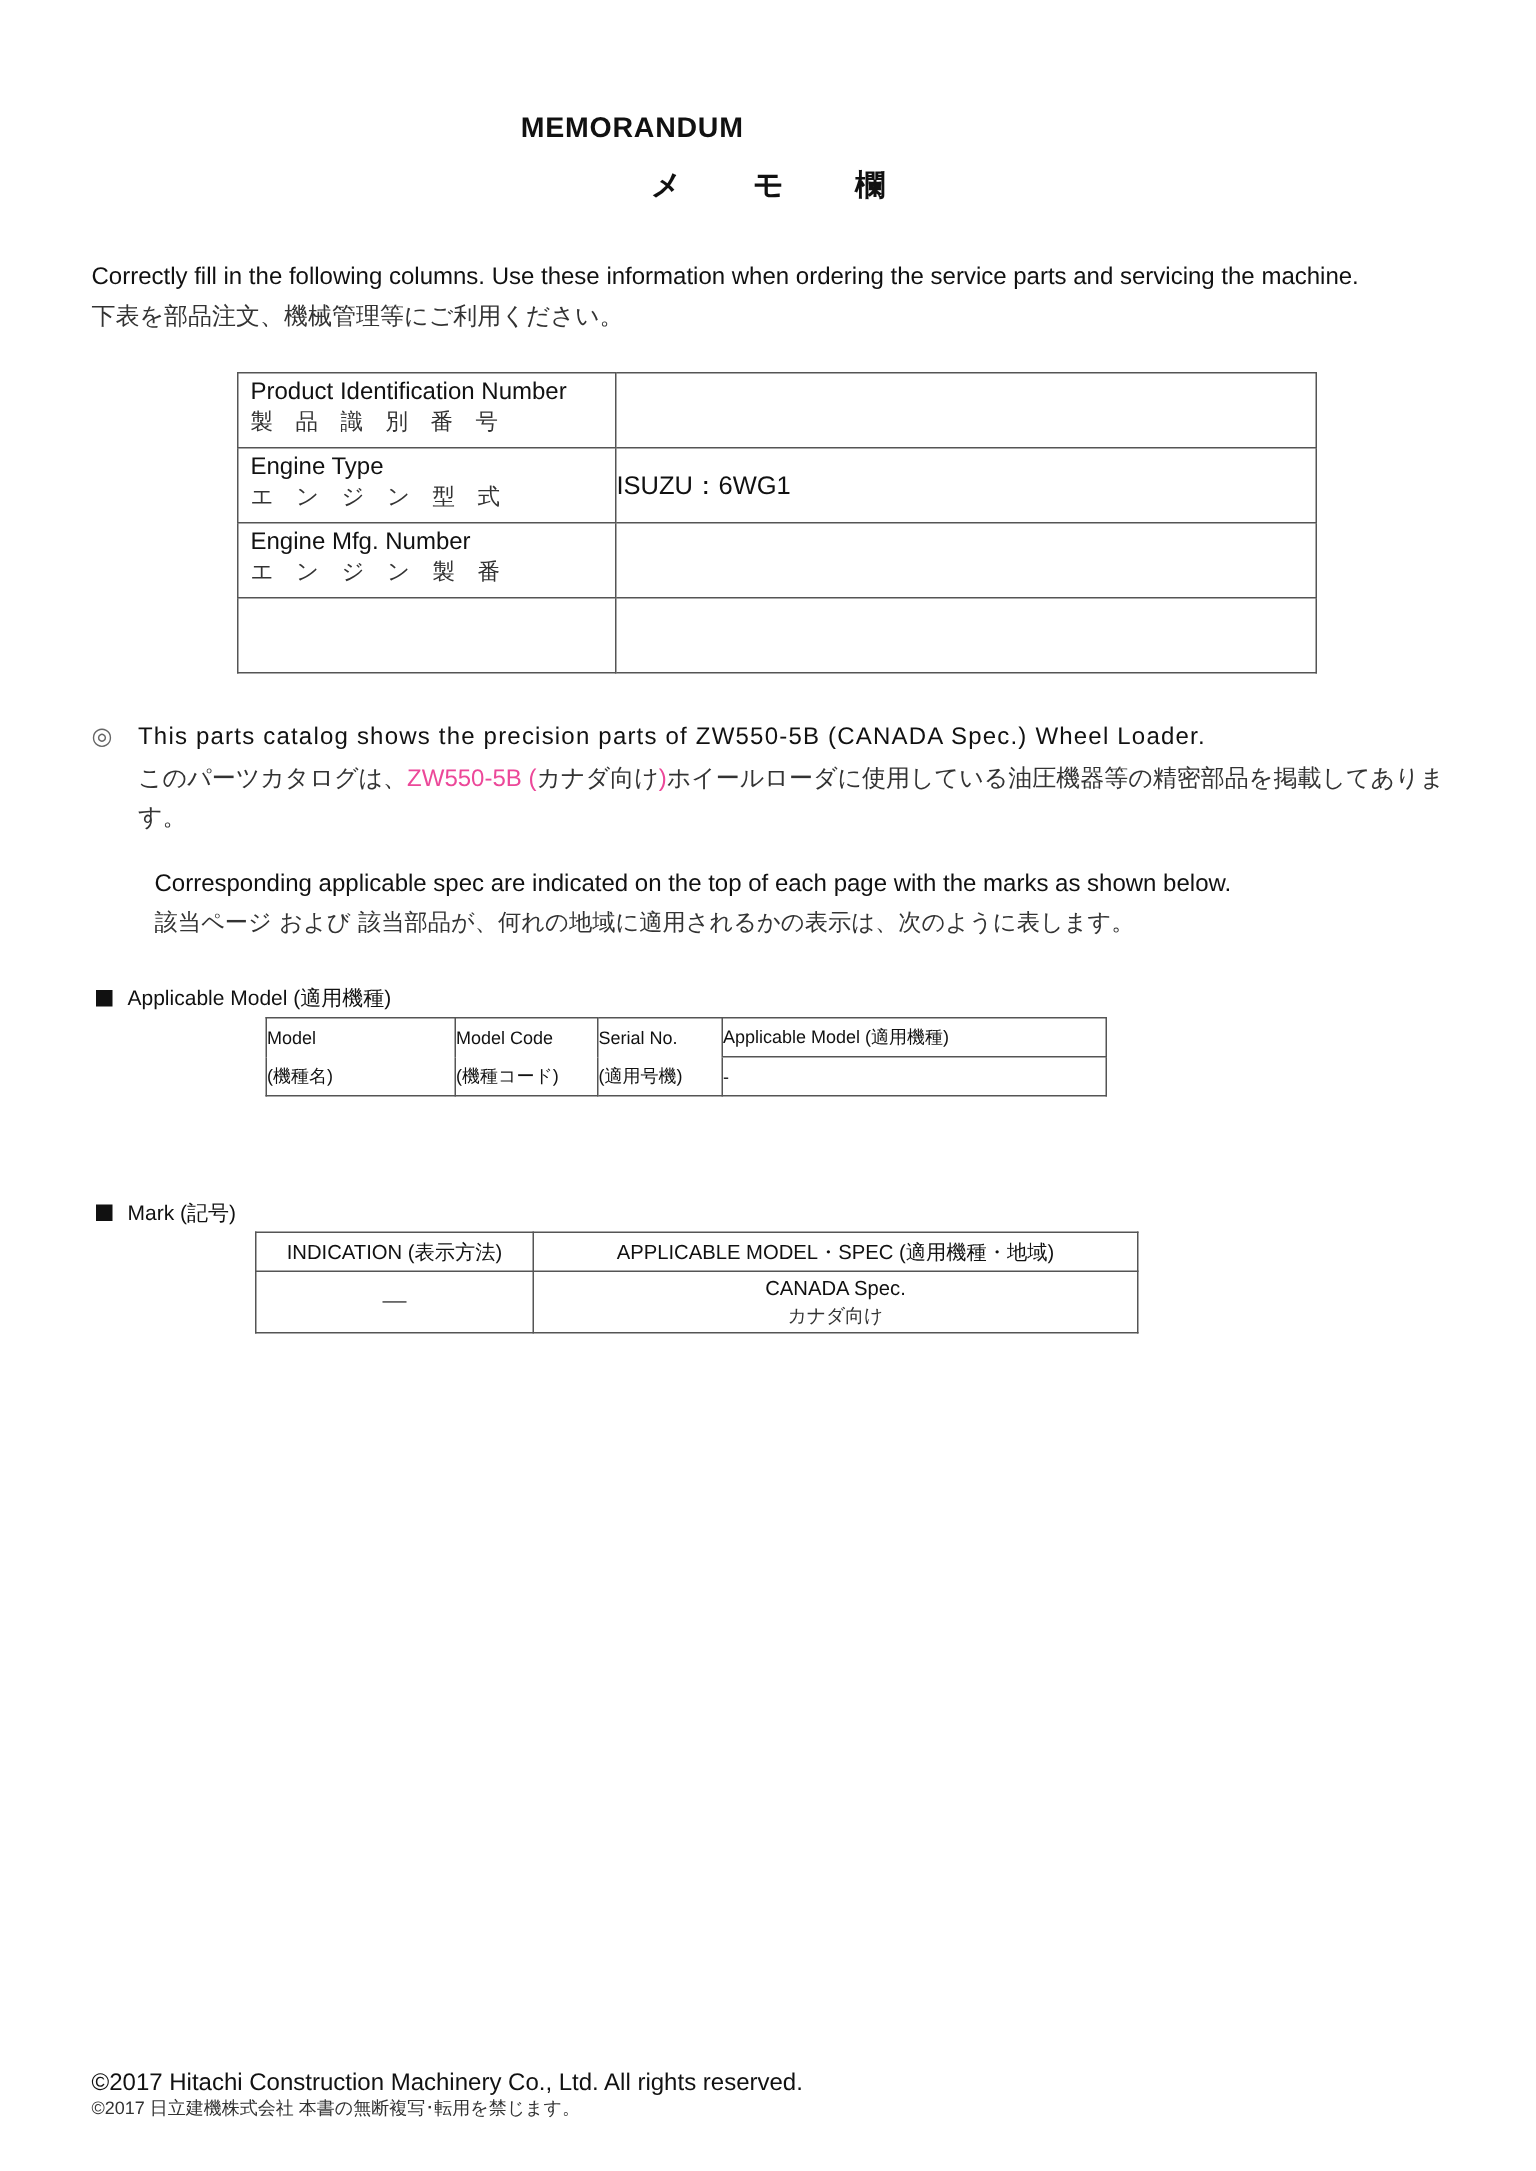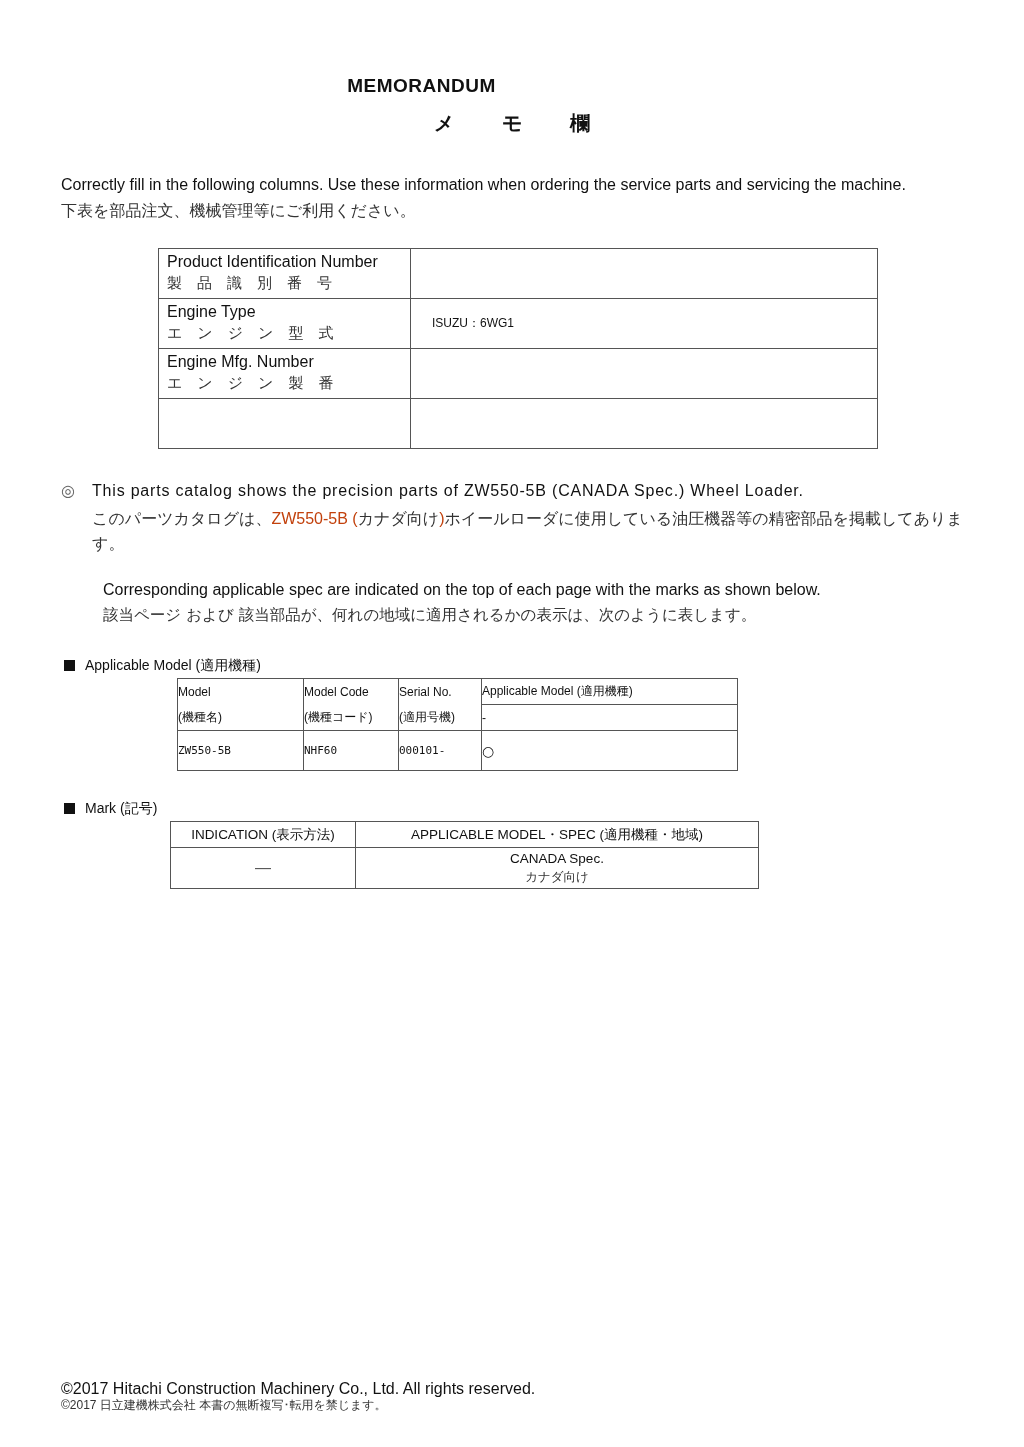--- a/index.html
+++ b/index.html
@@ -9,27 +9,27 @@
   .title { left: 0; width: 843px; top: 75px; text-align: center; font-weight: bold; font-size: 19px; letter-spacing: 0.5px; }
   .subtitle { left: 0; width: 1024px; top: 110px; text-align: center; font-weight: bold; font-size: 20px; word-spacing: 42px; }
   .intro-en { left: 61px; top: 176px; font-size: 16px; }
   .intro-jp { left: 61px; top: 201px; font-size: 16px; color: #333; font-family: "DejaVu Serif", serif; }
 
   table { border-collapse: collapse; }
   .t1 { left: 158px; top: 248px; width: 720px; border-radius: 15px; }
   .t1 td { border: 1.5px solid #555; height: 49px; vertical-align: top; padding: 0; }
   .t1 td.lab { width: 243px; padding-left: 8px; }
   .t1 .en { font-size: 16px; margin-top: 3px; line-height: 20px; }
-  .t1 .jp { font-size: 15px; color: #333; letter-spacing: 15px; line-height: 22px; font-family: Liberation Sans, sans-serif; }
-  .t1 td.val { padding-left: 21px; vertical-align: middle; font-size: 12px; }
+  .t1 .jp { font-size: 15px; color: #333; letter-spacing: 15px; line-height: 22px; font-family: Liberation Mono, monospace; }
+  .t1 td.val { padding-left: 0; vertical-align: middle; font-size: 17px; }
 
   .note1 { left: 61px; top: 481px; font-size: 16px; letter-spacing: 0.8px; }
   .note1 .mark { color: #666; display: inline-block; width: 31px; }
   .note2 { left: 92px; top: 506px; font-size: 16px; color: #333; line-height: 25px; width: 880px; font-family: "DejaVu Serif", serif; }
-  .note2 .sans { font-family: "Liberation Sans", sans-serif; color: #c2410c; }
+  .note2 .sans { font-family: "Liberation Sans", sans-serif; color: #ec4899; }
 
   .corr-en { left: 103px; top: 581px; font-size: 16px; }
   .corr-jp { left: 103px; top: 605px; font-size: 15.5px; color: #333; font-family: "DejaVu Serif", serif; }
 
   .sec { font-size: 14px; }
   .sec .sq { display: inline-block; width: 11px; height: 11px; background: #111; margin-right: 10px; vertical-align: -1px; }
   .sec1 { left: 64px; top: 657px; }
   .sec2 { left: 64px; top: 800px; }
 
   .t2 { left: 177px; top: 678px; width: 561px; font-size: 12px; text-align: left; }
@@ -108,26 +108,20 @@
     <td class="nb" style="width:94px">Model Code</td>
     <td class="nb" style="width:82px">Serial No.</td>
     <td>Applicable Model (適用機種)</td>
   </tr>
   <tr class="h2">
     <td class="nt">(機種名)</td>
     <td class="nt">(機種コード)</td>
     <td class="nt">(適用号機)</td>
     <td>-</td>
   </tr>
-  <tr class="r">
-    <td>ZW550-5B</td>
-    <td>NHF60</td>
-    <td>000101-</td>
-    <td style="font-family:'DejaVu Sans',sans-serif;font-size:14px">○</td>
-  </tr>
 </tbody>
   </table>
 
 <div class="abs sec sec2">
   <span class="sq"></span><span>Mark (記号)</span>
 </div>
 
 <table class="abs t3">
   <tbody>
       <tr class="h">

